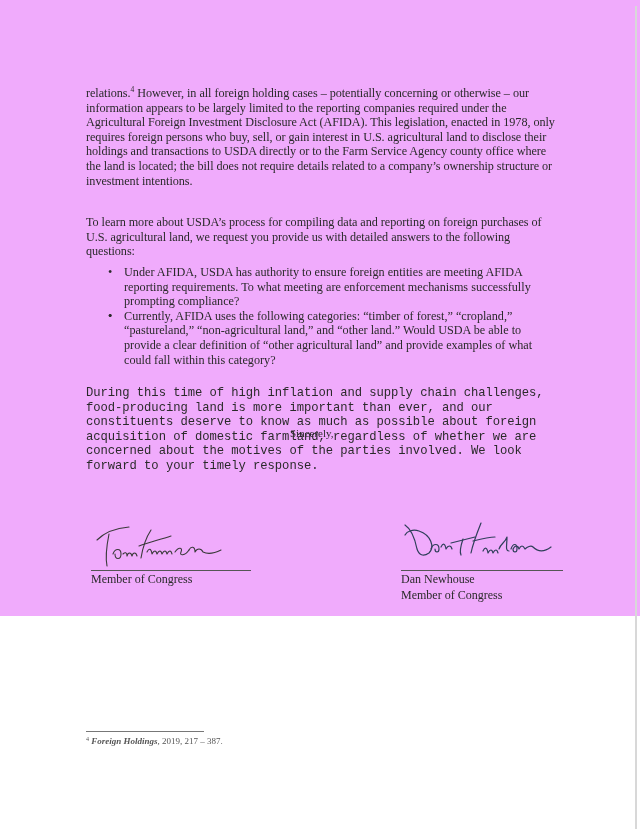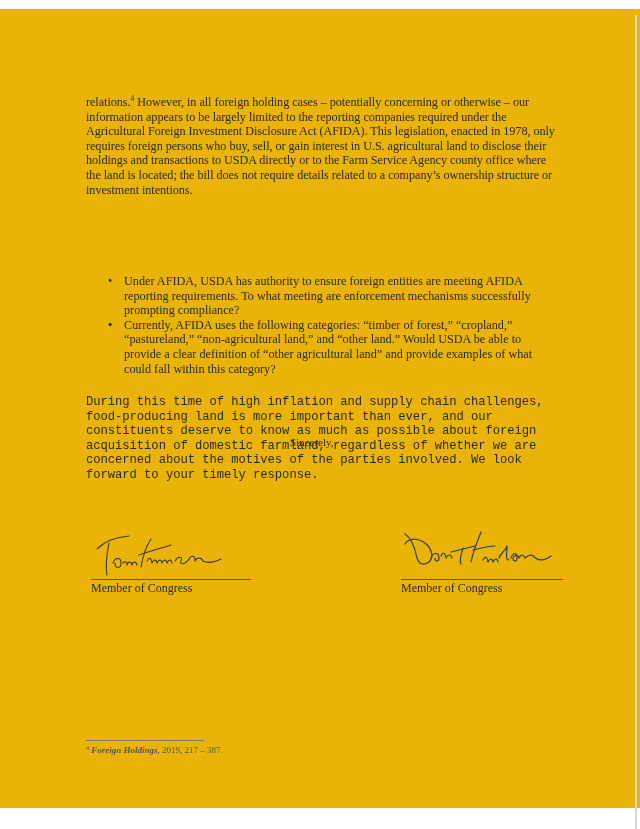--- a/index.html
+++ b/index.html
@@ -11,23 +11,22 @@
       width: 640px;
       height: 829px;
       position: relative;
       overflow: hidden;
       font-family: "Liberation Serif", "DejaVu Serif", serif;
       color: #2a2a2a;
     }
     .page {
       position: absolute;
       left: 0; top: 0;
-      width: 640px; height: 799px;
-      background: #eab308;
-      margin-top: 9px;
+      width: 640px; height: 616px;
+      background: #f0abfc;
     }
     .page-edge {
       position: absolute;
       left: 635px; top: 6px;
       width: 2px; height: 823px;
       background: #d8d8d8;
     }
     .text-block {
       position: absolute;
       left: 86px;
@@ -110,20 +109,21 @@
     .footnote sup { font-size: 6px; vertical-align: 3px; line-height: 0; }
   </style>
 </head>
 <body>
 
 <div class="page">
   <div class="page-edge"></div>
 
   <p class="text-block para p1"><span>relations.</span><sup class="fn">4</sup><span> However, in all foreign holding cases – potentially concerning or otherwise – our information appears to be largely limited to the reporting companies required under the Agricultural Foreign Investment Disclosure Act (AFIDA). This legislation, enacted in 1978, only requires foreign persons who buy, sell, or gain interest in U.S. agricultural land to disclose their holdings and transactions to USDA directly or to the Farm Service Agency county office where the land is located; the bill does not require details related to a company’s ownership structure or investment intentions.</span></p>
 
+  <p class="text-block para p2">To learn more about USDA’s process for compiling data and reporting on foreign purchases of U.S. agricultural land, we request you provide us with detailed answers to the following questions:</p>
 
   <ul class="bullets">
     <li>
       <span class="dot">•</span>
       <span>Under AFIDA, USDA has authority to ensure foreign entities are meeting AFIDA reporting requirements. To what meeting are enforcement mechanisms successfully prompting compliance?</span>
     </li>
     <li>
       <span class="dot">•</span>
     </li>
     <li>
@@ -167,18 +167,19 @@
           <path d="M62 24 C 60 30, 58 36, 60 40"></path>
           <path d="M70 38 C 72 28, 76 18, 80 8"></path>
           <path d="M72 26 C 80 24, 88 22, 94 22"></path>
           <path d="M82 36 c 2 -4, 4 -4, 5 2 c 2 -4, 4 -4, 5 0 c 2 -4, 4 -4, 5 0"></path>
           <path d="M98 34 c 2 -6, 6 -6, 8 -12 c 0 8, -2 14, 2 14"></path>
           <path d="M110 34 c 2 -6, 6 -6, 6 0 c 0 4, -4 4, -4 0 c 2 -4, 5 -4, 6 0 c 2 -4, 4 -4, 6 0 c 2 -2, 6 -4, 8 -2 c 4 4, 10 6, 18 0"></path>
         </g>
       </svg>
     </div>
     <div class="sig-rule"></div>
+    <div>Dan Newhouse</div>
     <div>Member of Congress</div>
   </div>
 
   <div class="footnote-rule"></div>
   <div class="footnote"><sup>4</sup> <span class="title">Foreign Holdings</span><span>, 2019, 217 – 387.</span></div>
 </div>
 
 </body></html>

